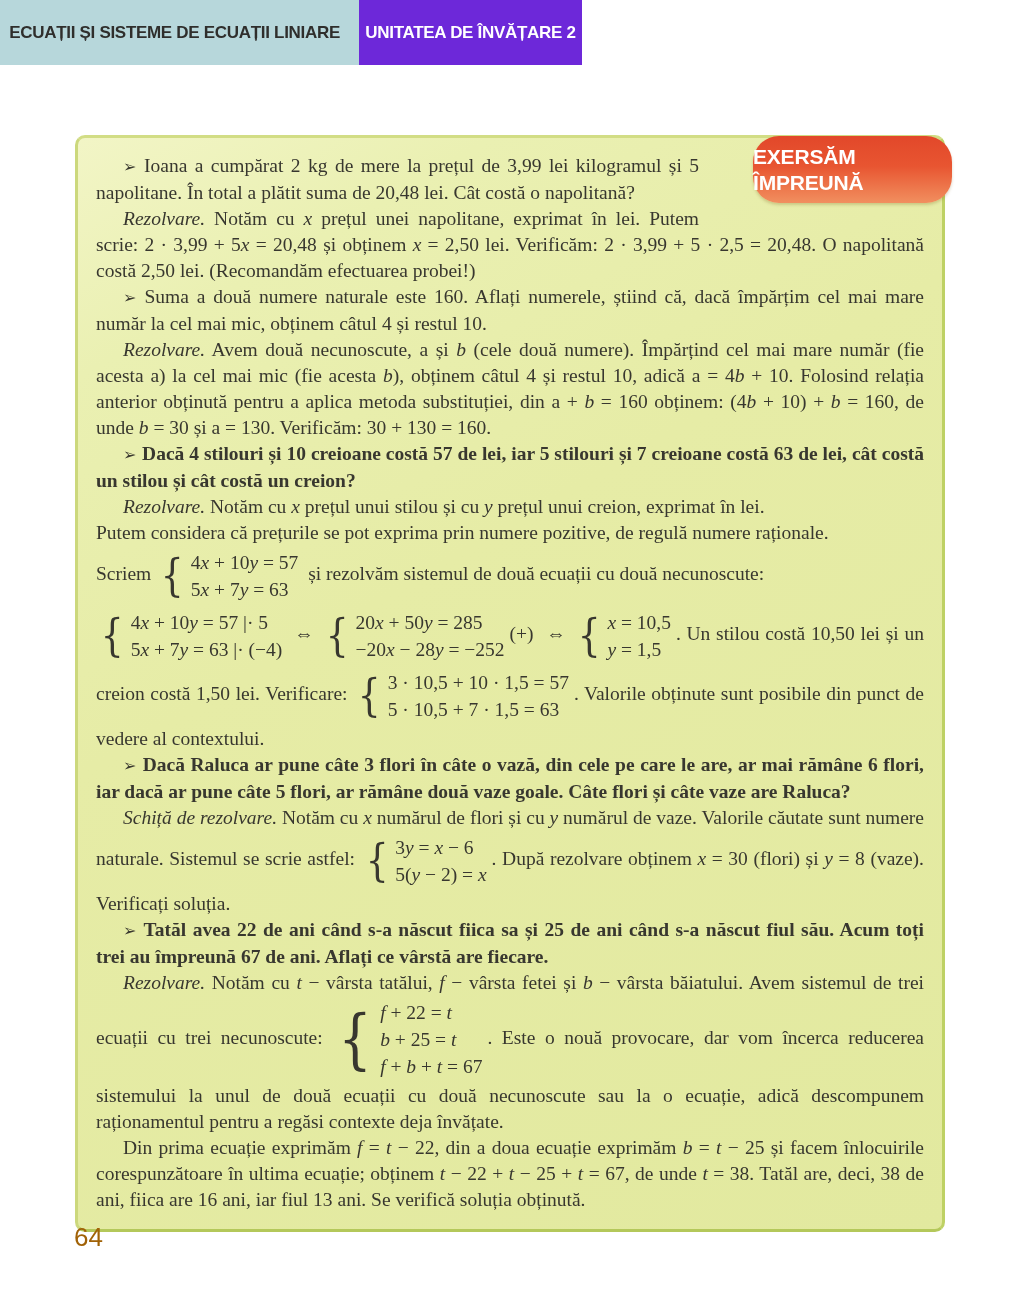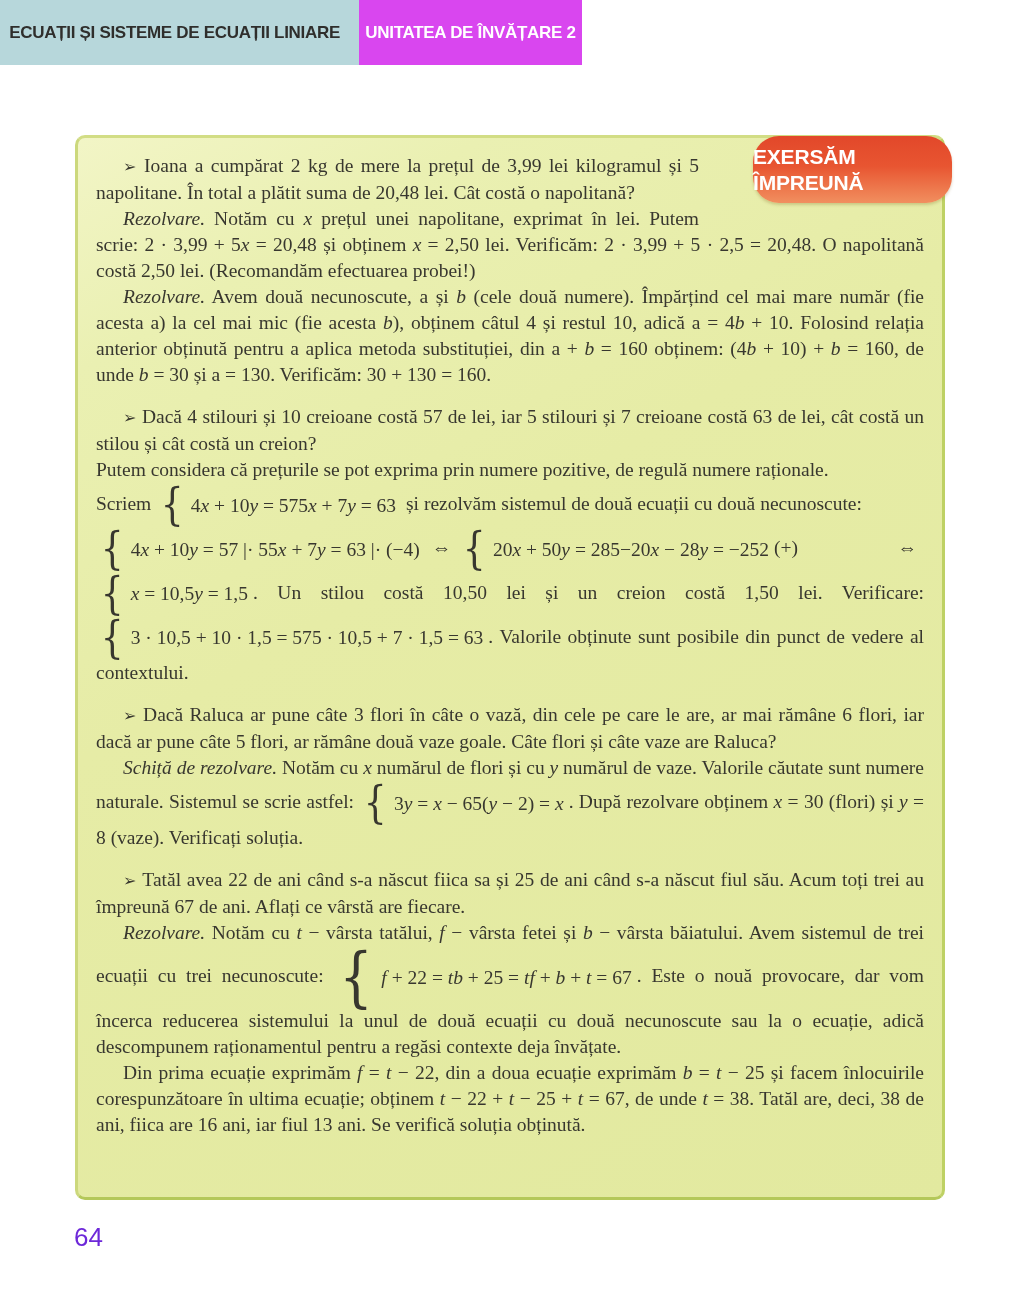--- a/index.html
+++ b/index.html
@@ -9,21 +9,21 @@
   }
   
   .topbar{position:absolute;top:0;left:0;width:1024px;height:65px;}
   .topbar-left{
     position:absolute;left:0;top:0;width:359px;height:65px;background:#b7d7db;
     display:flex;align-items:center;justify-content:flex-end;box-sizing:border-box;
     padding-right:19px;color:#2f2e2c;
     font-family:"Liberation Sans",sans-serif;font-weight:700;font-size:17px;letter-spacing:-0.3px;
   }
   .topbar-right{
-    position:absolute;left:359px;top:0;width:223px;height:65px;background:#d946ef;
+    position:absolute;left:359px;top:0;width:223px;height:65px;background:#6d28d9;
     display:flex;align-items:center;justify-content:center;color:#ffffff;
     font-family:"Liberation Sans",sans-serif;font-weight:700;font-size:17px;letter-spacing:-0.3px;
   }
   
   .content-box{
     position:absolute;left:75px;top:135px;width:870px;min-height:1065px;box-sizing:border-box;
     background:linear-gradient(150deg,#f2f5c6 0%,#eaf0b2 15%,#e6eca6 40%,#e2e99f 100%);
     border:3px solid;border-color:#d2dd85 #bed164 #b4c85a #ccd87c;border-radius:10px;
     padding:15px 18px 16px 18px;
     font-size:19.5px;line-height:26px;text-align:justify;
@@ -32,37 +32,37 @@
     position:absolute;top:-2px;right:-10px;width:199px;height:67px;border-radius:26px;
     background:linear-gradient(180deg,#e2482a 0%,#e85531 45%,#f18f5f 100%);
     display:flex;align-items:center;justify-content:center;color:#ffffff;
     font-family:"Liberation Sans",sans-serif;font-weight:700;font-size:21px;letter-spacing:-0.2px;
     box-shadow:0 2px 3px rgba(120,90,20,0.25);
   }
   .badge-spacer{float:right;width:225px;height:68px;}
   
   p.para{margin:0;}
   p.para.ind{text-indent:27px;}
-  p.para.sp{margin-top:16px;}
+  p.para.sp{margin-top:0;font-weight:bold;}
   .bullet{font-family:"DejaVu Sans",sans-serif;font-size:16px;color:#3a392f;}
   .lead{font-style:italic;}
   i.v{font-style:italic;}
   
   .sys{display:inline-flex;align-items:center;vertical-align:middle;margin:3px 5px 3px 2px;text-indent:0;}
   .sys .brace{
     font-family:"DejaVu Serif",serif;font-weight:400;line-height:0.85;
     transform:scaleX(0.8);margin-right:4px;color:#38372f;
   }
-  .sys .col{display:inline-flex;flex-direction:row;text-align:left;}
+  .sys .col{display:inline-flex;flex-direction:column;text-align:left;}
   .sys .col span{line-height:27px;white-space:nowrap;}
   .op{padding:0 7px;}
   
   .page-number{
     position:absolute;left:74px;top:1222px;
-    font-family:"Liberation Sans",sans-serif;font-size:26px;color:#6d28d9;
+    font-family:"Liberation Sans",sans-serif;font-size:26px;color:#a16207;
   }
 </style>
 </head>
 <body>
 
 <header class="topbar">
   <div class="topbar-left">
     <span>ECUAȚII ȘI SISTEME DE ECUAȚII LINIARE</span>
   </div>
   <div class="topbar-right">
@@ -71,22 +71,24 @@
 </header>
 
 <main class="content-box">
   <div class="badge">
     <span>EXERSĂM ÎMPREUNĂ</span>
   </div>
   <div class="badge-spacer"></div>
   <div id="paragraphs">
       <p class="para ind"><span class="bullet">➢ </span><span>Ioana a cumpărat 2 kg de mere la prețul de 3,99 lei kilogramul și 5 napolitane. În total a plătit suma de 20,48 lei. Cât costă o napolitană?</span></p>
       <p class="para ind"><span class="lead">Rezolvare.</span><span> Notăm cu <i class="v">x</i> prețul unei napolitane, exprimat în lei. Putem scrie: 2 · 3,99 + 5<i class="v">x</i> = 20,48 și obținem <i class="v">x</i> = 2,50 lei. Verificăm: 2 · 3,99 + 5 · 2,5 = 20,48. O napolitană costă 2,50 lei. (Recomandăm efectuarea probei!)</span></p>
+      <p class="para ind"><span class="bullet">➢ </span><span>Suma a două numere naturale este 160. Aflați numerele, știind că, dacă împărțim cel mai mare număr la cel mai mic, obținem câtul 4 și restul 10.</span></p>
       <p class="para ind"><span class="lead">Rezolvare.</span><span> Avem două necunoscute, a și <i class="v">b</i> (cele două numere). Împărțind cel mai mare număr (fie acesta a) la cel mai mic (fie acesta <i class="v">b</i>), obținem câtul 4 și restul 10, adică a = 4<i class="v">b</i> + 10. Folosind relația anterior obținută pentru a aplica metoda substituției, din a + <i class="v">b</i> = 160 obținem: (4<i class="v">b</i> + 10) + <i class="v">b</i> = 160, de unde <i class="v">b</i> = 30 și a = 130. Verificăm: 30 + 130 = 160.</span></p>
       <p class="para ind sp"><span class="bullet">➢ </span><span>Dacă 4 stilouri și 10 creioane costă 57 de lei, iar 5 stilouri și 7 creioane costă 63 de lei, cât costă un stilou și cât costă un creion?</span></p>
+      <p class="para ind"><span class="lead">Rezolvare.</span><span> Notăm cu <i class="v">x</i> prețul unui stilou și cu <i class="v">y</i> prețul unui creion, exprimat în lei.</span></p>
       <p class="para"><span>Putem considera că prețurile se pot exprima prin numere pozitive, de regulă numere raționale.</span></p>
       <p class="para"><span>Scriem </span><span class="sys">
           <span class="brace" style="font-size: 45px;">{</span>
           <span class="col">
             <span>4<i class="v">x</i> + 10<i class="v">y</i> = 57</span>
             <span>5<i class="v">x</i> + 7<i class="v">y</i> = 63</span>
           </span>
         </span><span> și rezolvăm sistemul de două ecuații cu două necunoscute:</span></p>
       <p class="para"><span class="sys">
           <span class="brace" style="font-size: 45px;">{</span>

